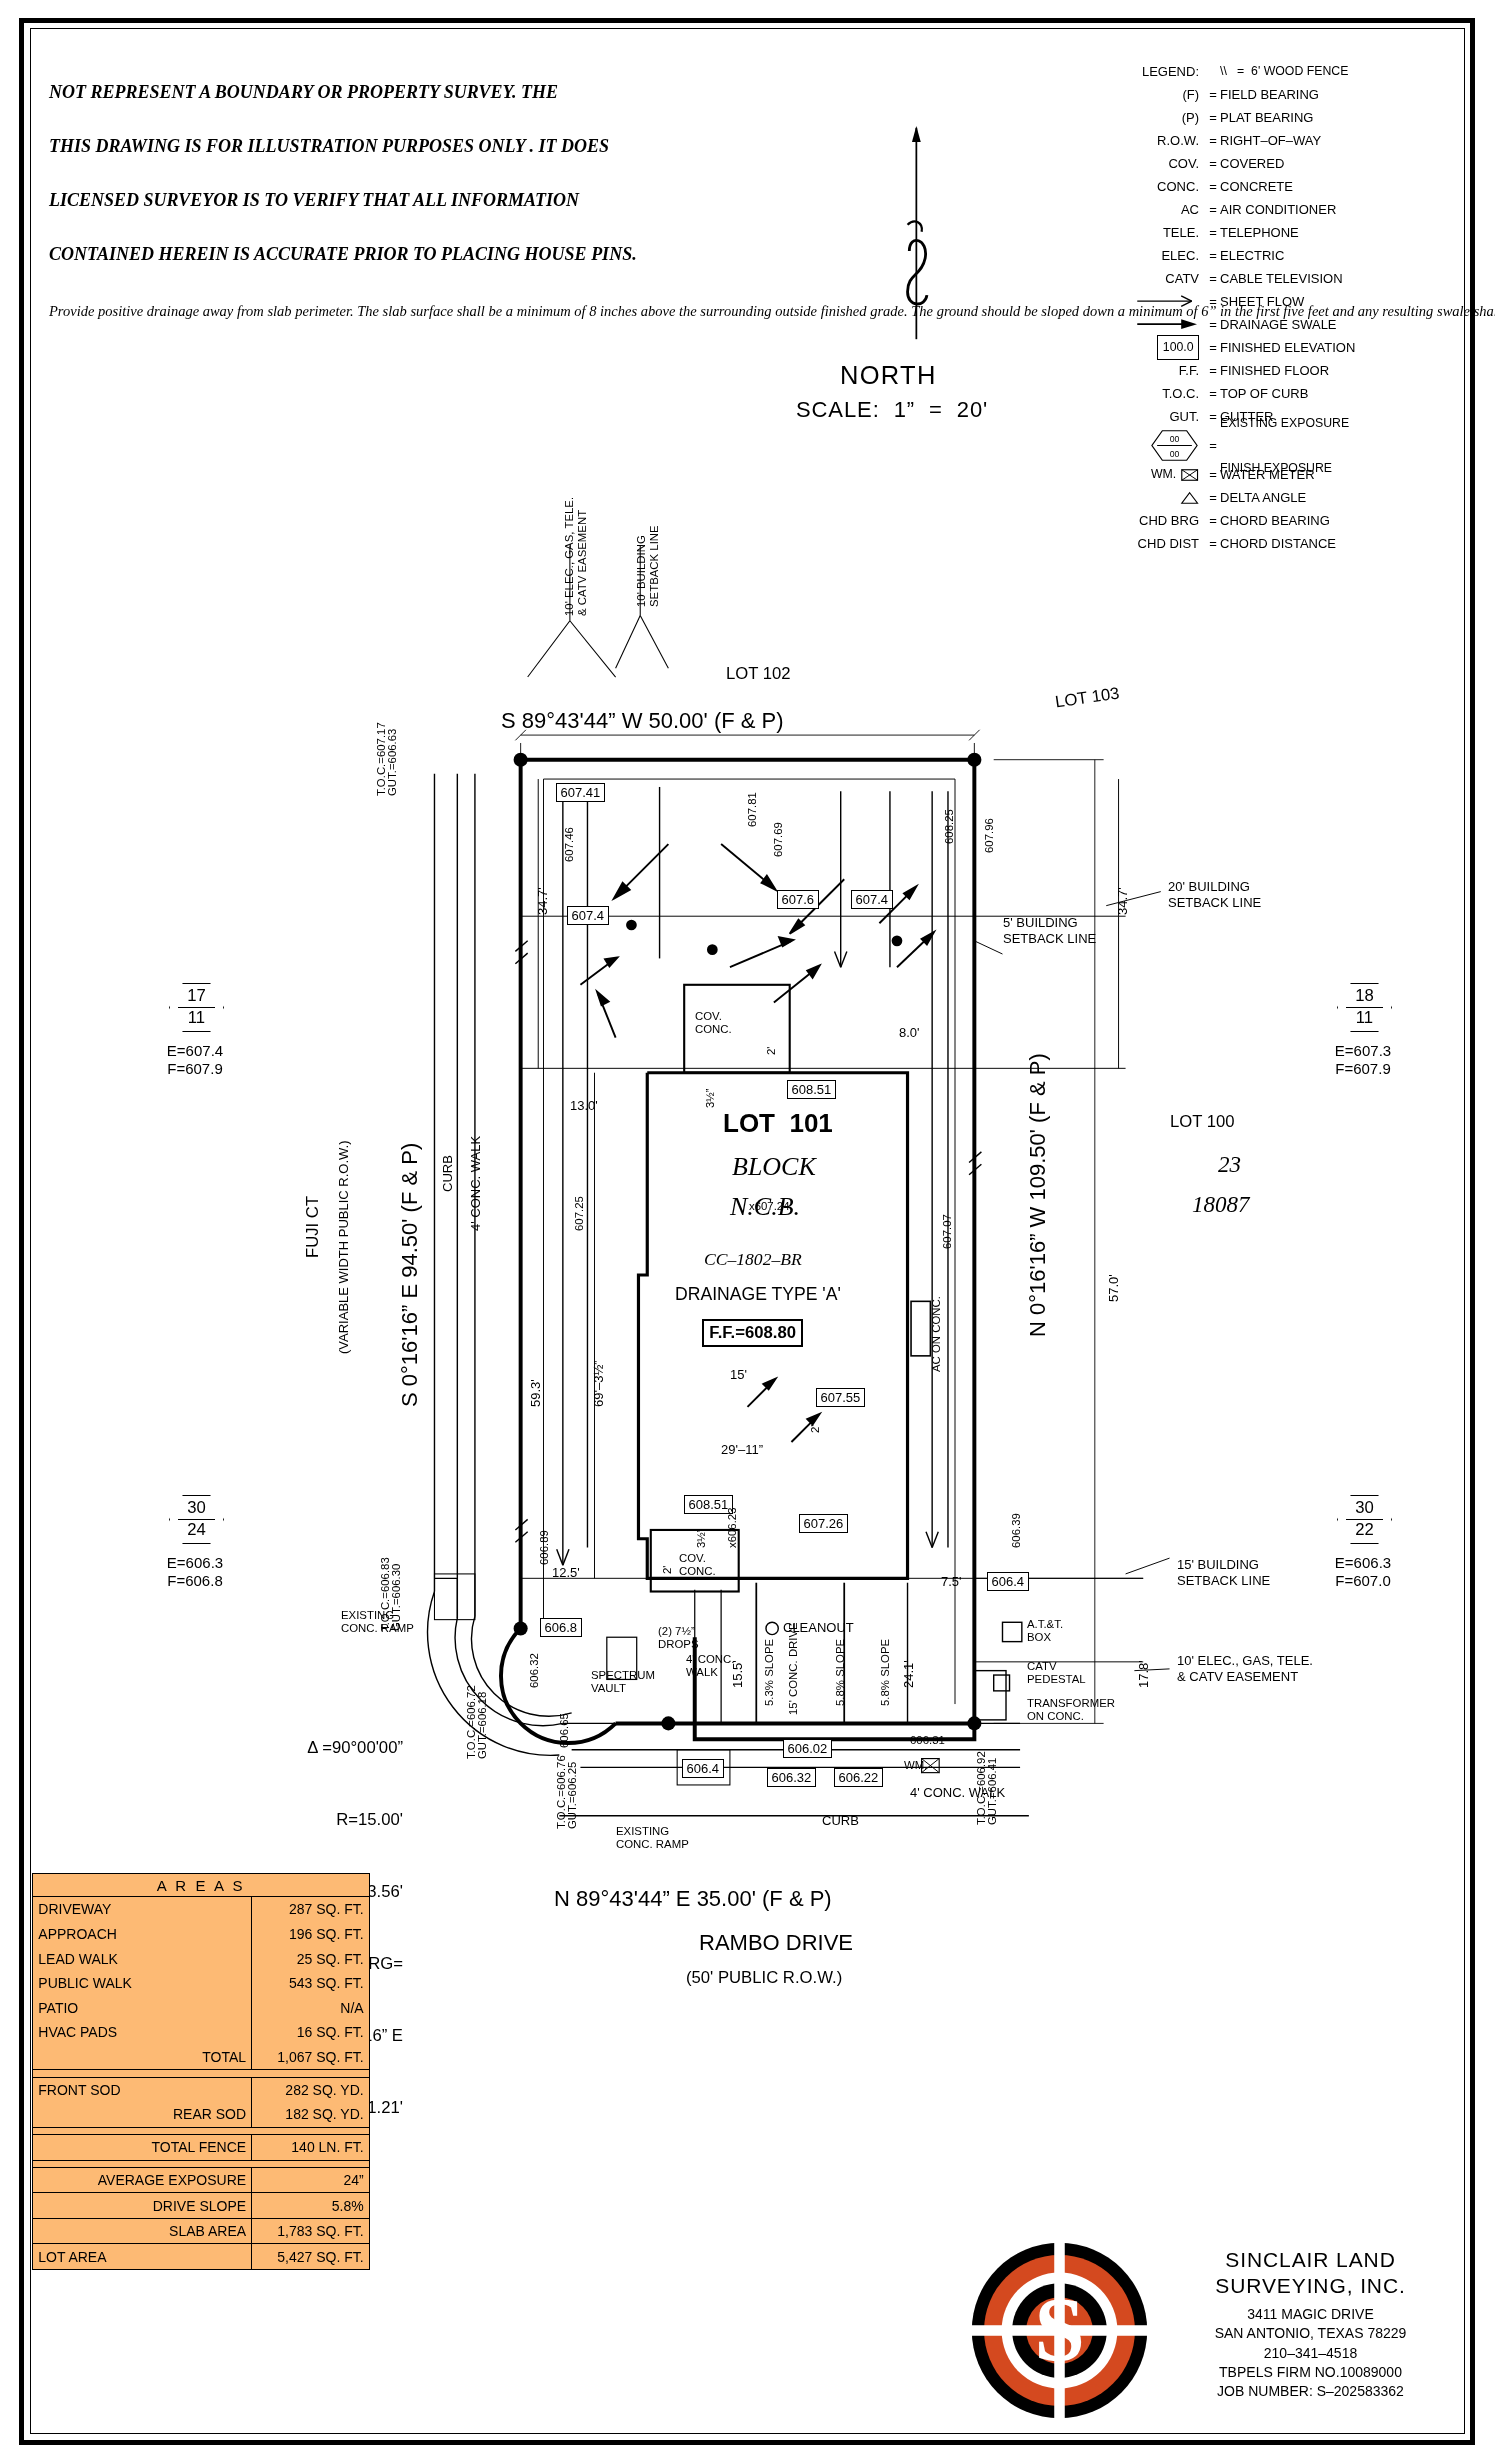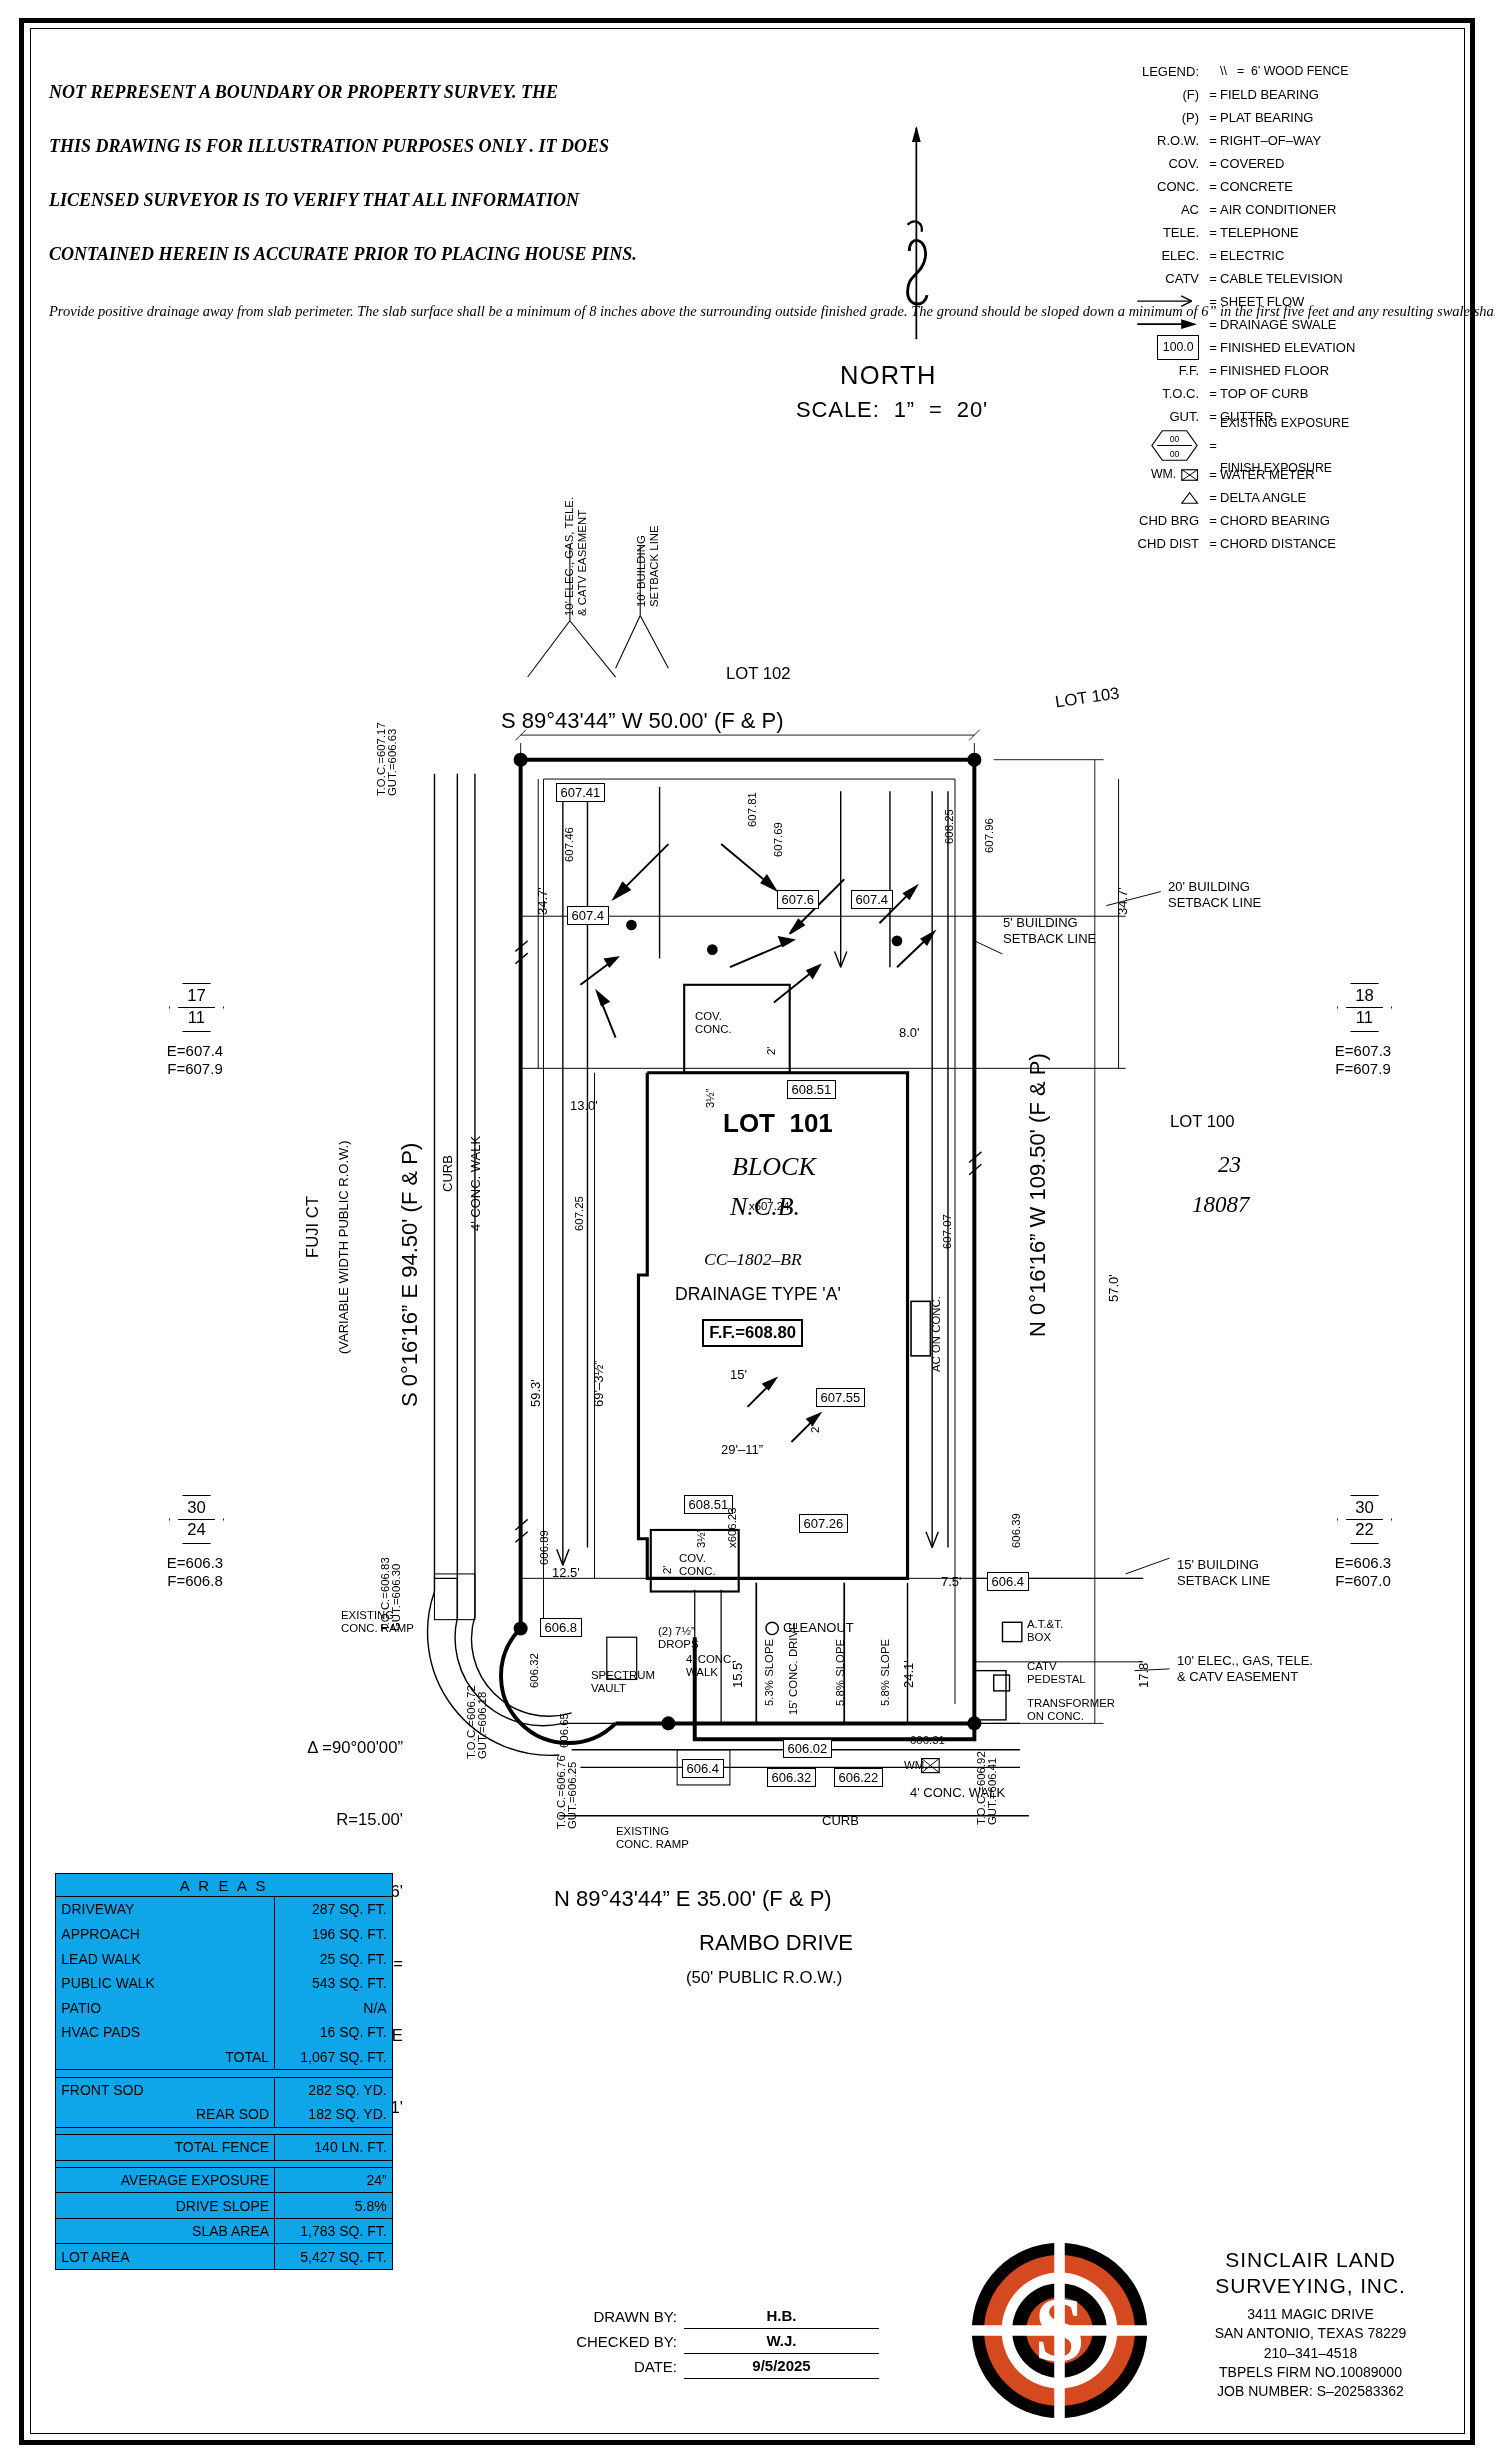--- a/index.html
+++ b/index.html
@@ -38,21 +38,21 @@
   
   .hex{position:absolute;width:55px;height:49px;}
   .hex .shape{position:absolute;inset:0;border:1.8px solid #000;background:#fff;
     clip-path:polygon(25% 0,75% 0,100% 50%,75% 100%,25% 100%,0 50%);}
   .hex .n1{position:absolute;top:2.6px;left:0;width:100%;text-align:center;font-size:16.7px;}
   .hex .n2{position:absolute;top:24.6px;left:0;width:100%;text-align:center;font-size:16.7px;}
   .hex .bar{position:absolute;left:8.8px;right:8.8px;top:24px;border-top:1.4px solid #000;}
   .hexef{position:absolute;width:106px;text-align:center;font-size:15px;line-height:17.6px;}
 
   
-  #areas{position:absolute;left:55px;top:1873px;width:336px;border:1.8px solid #000;background:#0ea5e9;}
+  #areas{position:absolute;left:32px;top:1873px;width:336px;border:1.8px solid #000;background:#fdba74;}
   #areas .hdr{text-align:center;font-size:15px;letter-spacing:2.6px;border-bottom:1.3px solid #000;padding:2.6px 0;}
   #areas table{width:100%;border-collapse:collapse;font-size:14px;}
   #areas td{padding:1.8px 5.3px;height:21px;}
   #areas td.k{text-align:left;}
   #areas td.v{text-align:right;width:106px;border-left:1.3px solid #000;}
   #areas tr.line td{border-bottom:1.3px solid #000;text-align:right;}
   #areas tr.gap td{height:6.2px;border-bottom:1.3px solid #000;padding:0;}
 
   
   #titleblock{position:absolute;left:519px;top:2084px;width:378px;text-align:center;font-family:"Liberation Serif",serif;}
@@ -621,34 +621,20 @@
           </tr>
       <tr>
             <td class="k">LOT AREA</td>
             <td class="v">5,427 SQ. FT.</td>
           </tr>
     </tbody>
       </table>
   </div>
 
 
-  <div id="signblock">
-    <div class="row">
-        <div class="lb">DRAWN BY:</div>
-        <div class="vl">H.B.</div>
-      </div>
-    <div class="row">
-        <div class="lb">CHECKED BY:</div>
-        <div class="vl">W.J.</div>
-      </div>
-    <div class="row">
-        <div class="lb">DATE:</div>
-        <div class="vl">9/5/2025</div>
-      </div>
-  </div>
 
   <svg id="logo" viewBox="0 0 220 220">
     <circle cx="110" cy="110" r="100" fill="#000"></circle>
     <circle cx="110" cy="110" r="86" fill="#d4491f"></circle>
     <circle cx="110" cy="110" r="66" fill="#fff"></circle>
     <circle cx="110" cy="110" r="54" fill="#000"></circle>
     <circle cx="110" cy="110" r="38" fill="#d4491f"></circle>
     <rect x="104" y="0" width="12" height="220" fill="#fff"></rect>
     <rect x="0" y="104" width="220" height="12" fill="#fff"></rect>
     <text x="110" y="144" font-size="104" font-weight="bold" text-anchor="middle" fill="#fff" font-family="Liberation Serif, serif">S</text>

